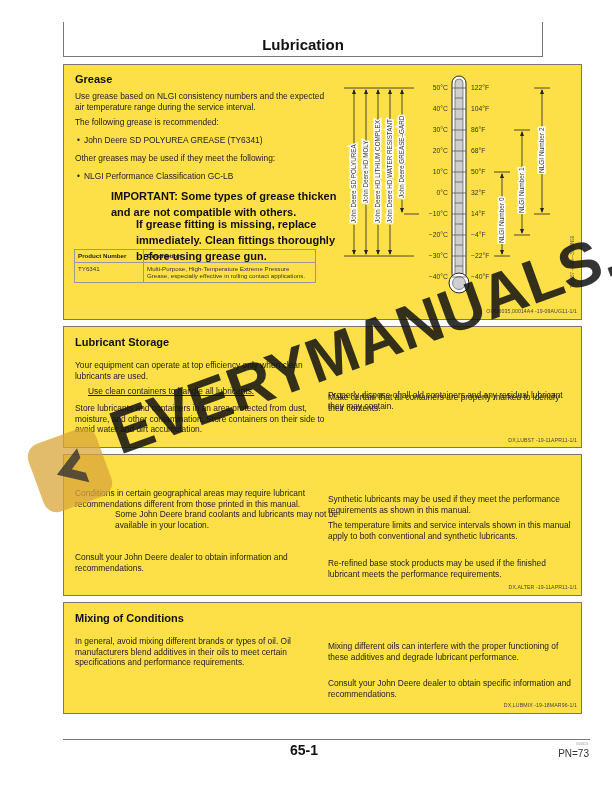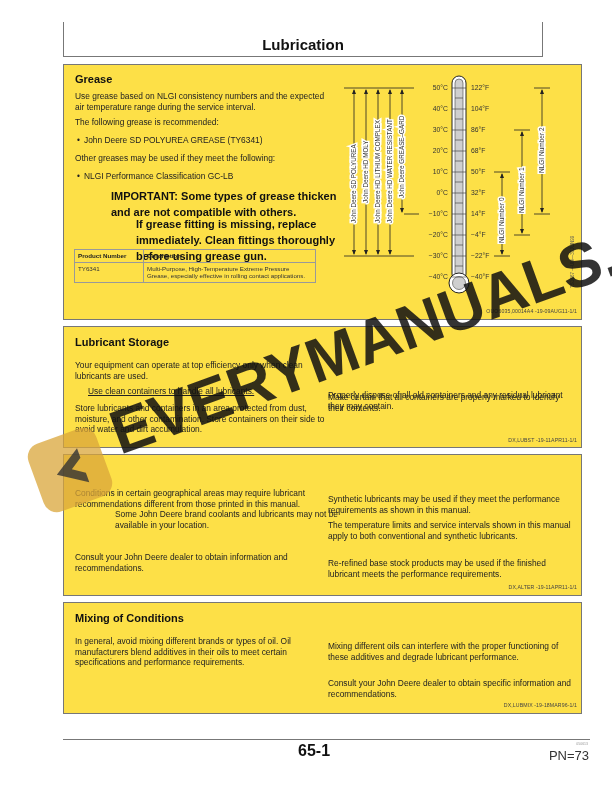--- a/index.html
+++ b/index.html
@@ -13,22 +13,22 @@
   .section h2 { position: absolute; left: 11px; margin: 0; font-size: 11px; font-weight: bold; color: #111; }
   .p { position: absolute; font-size: 8.4px; line-height: 10.6px; color: #222; margin: 0; }
   .bullet::before { content: "\2022"; margin-right: 4px; }
   .imp { position: absolute; font-size: 11px; line-height: 16px; font-weight: bold; color: #111; margin-left: 36px; }
   .ref { position: absolute; right: 4px; font-size: 5.2px; color: #444; letter-spacing: 0.1px; }
   table.prod { position: absolute; left: 10px; top: 184px; width: 242px; border-collapse: collapse; font-size: 6.2px; color: #333; }
   table.prod th, table.prod td { border: 1px solid #999; padding: 2px 3px; text-align: left; vertical-align: top; line-height: 7.6px; }
   table.prod th { font-weight: bold; color: #222; }
   .chart { position: absolute; left: 270px; top: 8px; width: 245px; height: 230px; }
   .footer-line { position: absolute; left: 63px; top: 739px; width: 527px; border-top: 1px solid #777; }
-  .page-no { position: absolute; left: 298px; top: 742px; font-size: 16px; font-weight: bold; color: #111; }
-  .pn { position: absolute; right: 23px; top: 748px; font-size: 13px; color: #333; }
+  .page-no { position: absolute; left: 290px; top: 742px; font-size: 14px; font-weight: bold; color: #111; }
+  .pn { position: absolute; right: 23px; top: 748px; font-size: 10px; color: #333; }
   .tiny { position: absolute; right: 24px; top: 742px; font-size: 3.5px; color: #999; }
   .watermark { position: absolute; left: 0; top: 0; width: 612px; height: 792px; pointer-events: none; }
 </style>
 </head>
 <body>
 
 <div class="title-box">
   <h1>Lubrication</h1>
 </div>
 

